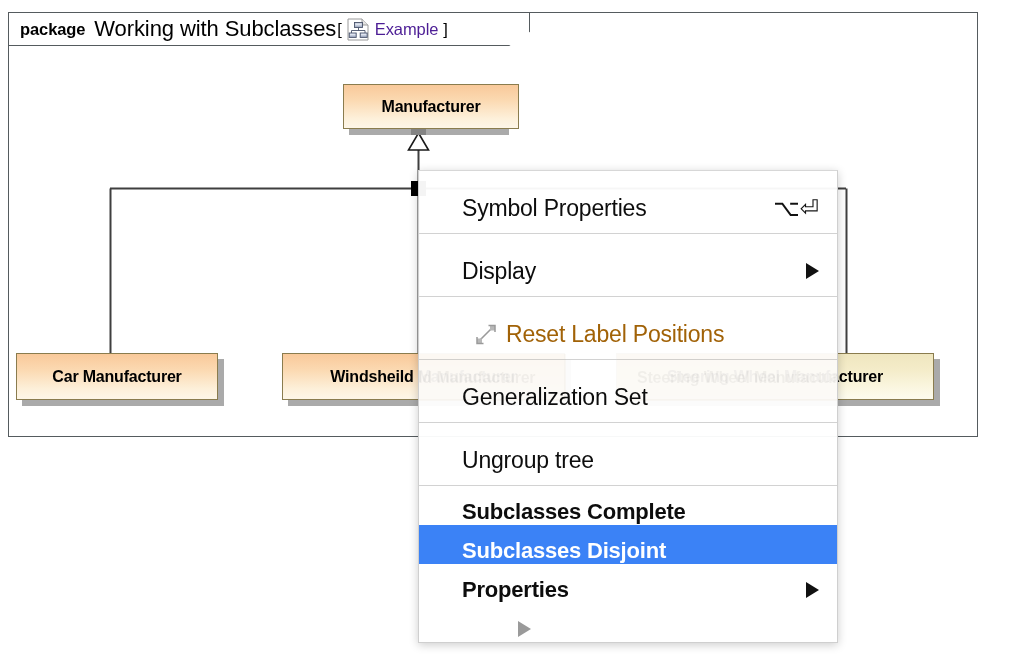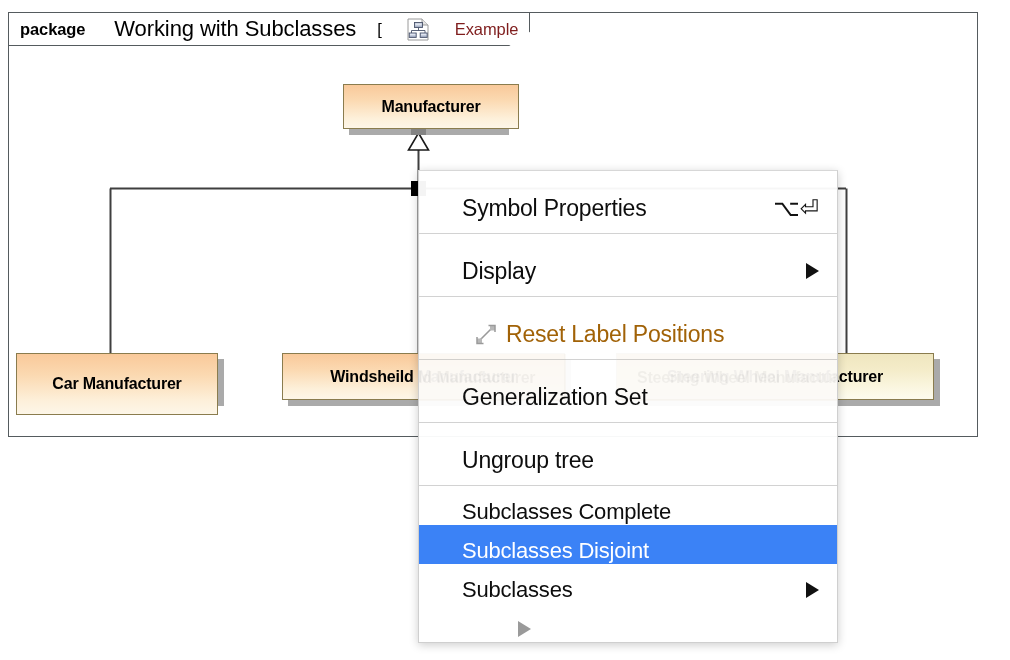--- a/index.html
+++ b/index.html
@@ -42,21 +42,20 @@
     width: 522px;
     box-sizing: border-box;
     border: 1.5px solid #555b5e;
     background: #ffffff;
     -webkit-clip-path: polygon(0 0, 100% 0, 100% 58%, 96% 100%, 0 100%);
     clip-path: polygon(0 0, 100% 0, 100% 58%, 96% 100%, 0 100%);
     display: flex;
     align-items: center;
     padding-left: 11px;
     white-space: nowrap;
-    gap: 20px;
   }
   #package-tab .kw {
     font-weight: bold;
     font-size: 16.5px;
     color: #000;
     letter-spacing: -0.1px;
   }
   #package-tab .nm {
     font-size: 22px;
     color: #000;
@@ -68,21 +67,21 @@
     color: #000;
     margin-left: 1px;
   }
   #package-tab .br-r {
     font-size: 16.5px;
     color: #000;
     margin-left: 5px;
   }
   #package-tab .dia-label {
     font-size: 16.5px;
-    color: #7f1d1d;
+    color: #4c1d95;
     margin-left: 6px;
     letter-spacing: -0.1px;
   }
   .diagram-icon {
     width: 22px; height: 23px;
     margin-left: 5px;
     display: inline-block;
     position: relative;
     flex: 0 0 auto;
   }
@@ -133,21 +132,21 @@
     display: flex;
     align-items: center;
     height: 62px;
     padding: 12px 18px 0 43px;
     font-size: 23px;
     color: #0d0d0d;
     letter-spacing: -0.2px;
     position: relative;
     box-sizing: border-box;
   }
-  .menu-item.compact { height: 39px; font-size: 22px; }
+  .menu-item.compact { height: 39px; font-size: 22px; font-weight: bold; }
   .menu-item .mi-label { flex: 1 1 auto; white-space: nowrap; }
   .menu-item.disabled { color: #a16207; margin-left: 44px; }
   .menu-item.selected { background: #3b82f6; color: #ffffff; }
   .menu-sep {
     height: 1px;
     background: #d2d2d2;
     margin: 0;
   }
   .shortcut {
     font-size: 23px;
@@ -236,21 +235,21 @@
 
     <rect x="411" y="181" width="15" height="15" fill="#000000"></rect>
   </svg>
 
   <div class="class-shadow" style="left:349px; top:90px; width:160px; height:45px;"></div>
   <div class="class-box fill-orange" style="left:343px; top:84px; width:176px; height:45px;">
     <span>Manufacturer</span>
   </div>
 
   <div class="class-shadow" style="left:22px; top:359px; width:202px; height:47px;"></div>
-  <div class="class-box fill-orange" style="left:16px; top:353px; width:202px; height:62px;">
+  <div class="class-box fill-orange" style="left:16px; top:353px; width:202px; height:47px;">
     <span>Car Manufacturer</span>
   </div>
 
   <div class="class-shadow" style="left:288px; top:359px; width:283px; height:47px;"></div>
   <div class="class-box fill-orange" style="left:282px; top:353px; width:283px; height:47px;">
     <span>Windsheild Manufacturer</span>
   </div>
 
   <div class="class-shadow" style="left:622px; top:359px; width:318px; height:47px;"></div>
   <div class="class-box fill-cream" style="left:616px; top:353px; width:318px; height:47px;">
@@ -294,21 +293,21 @@
           <span class="mi-label">Ungroup tree</span>
         </div>
         <div class="menu-sep"></div>
         <div class="menu-item compact">
           <span class="mi-label">Subclasses Complete</span>
         </div>
         <div class="menu-item compact selected">
           <span class="mi-label">Subclasses Disjoint</span>
         </div>
         <div class="menu-item compact">
-          <span class="mi-label">Subclasses</span>
+          <span class="mi-label">Properties</span>
           <span class="submenu-arrow"></span>
         </div>
         <div class="menu-item compact disabled">
           <span class="submenu-arrow"></span>
         </div>
       </div>
   </div>
 
 </div>
 

